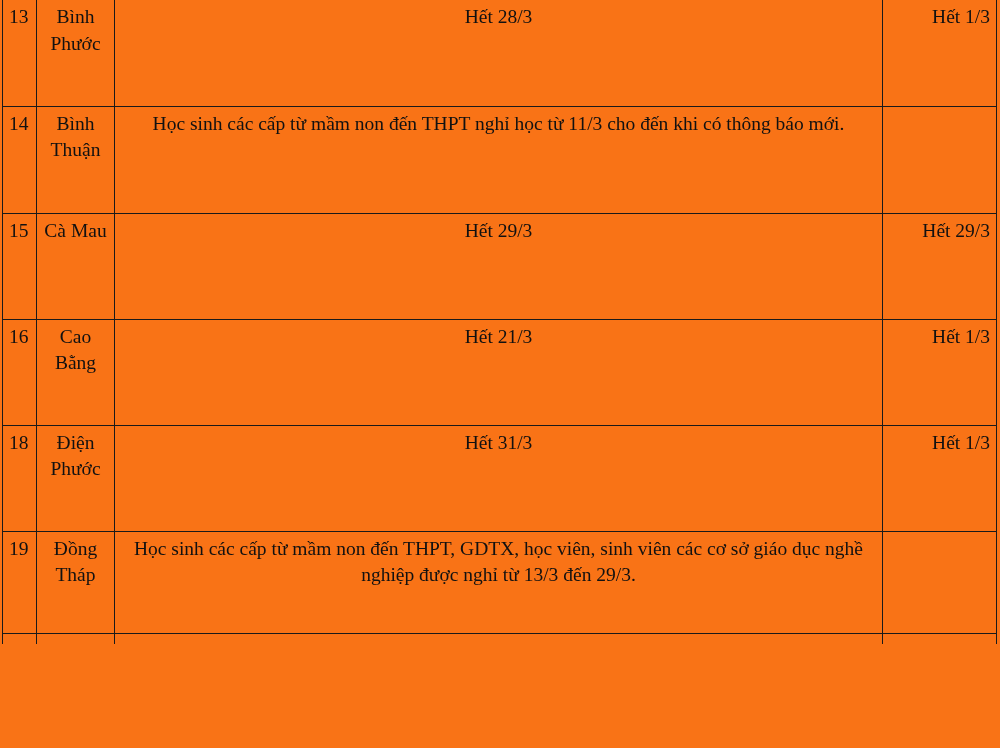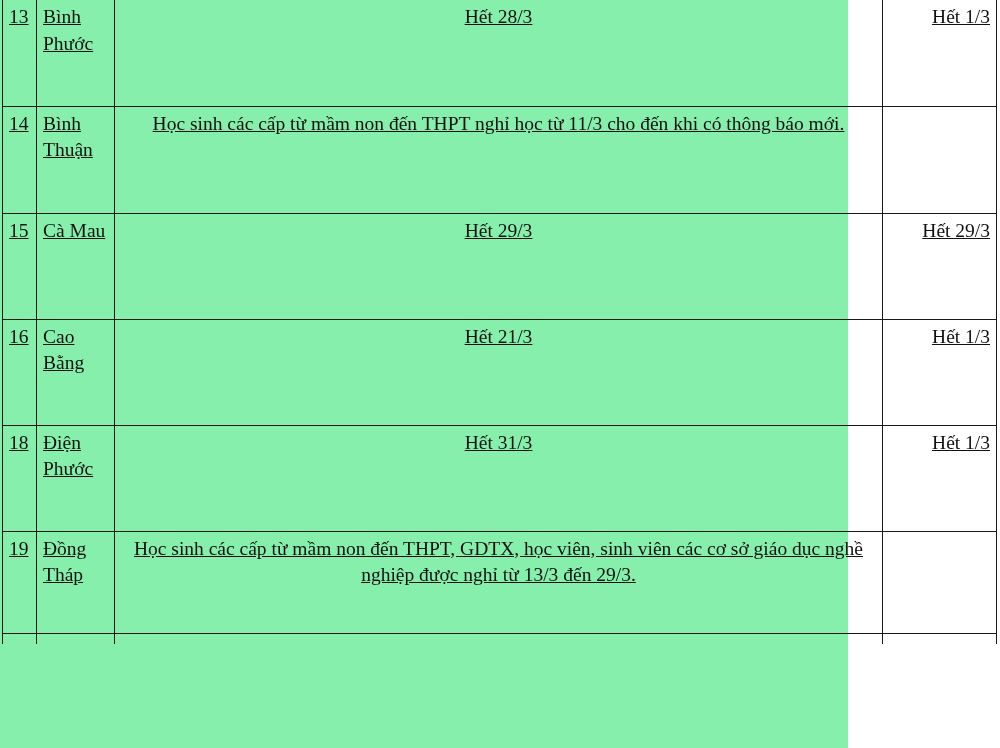--- a/index.html
+++ b/index.html
@@ -9,25 +9,24 @@
   }
   body {
     width: 1000px;
     height: 748px;
     font-family: "Liberation Serif", serif;
     color: #111111;
     overflow: hidden;
   }
   .page {
     position: relative;
-    width: 848px;
+    width: 1000px;
     height: 748px;
-    background: #86efac;
+    background: #f97316;
     box-sizing: border-box;
-    text-decoration: underline;
   }
   table.schedule {
     border-collapse: collapse;
     width: 994px;
     margin-left: 2px;
     table-layout: fixed;
   }
   table.schedule td {
     border: 1px solid #1a1a1a;
     vertical-align: top;
@@ -43,21 +42,21 @@
   col.c-note  { width: 768px; }
   col.c-end   { width: 114px; }
 
   td.idx {
     text-align: left;
     padding-left: 5px;
     padding-right: 2px;
     white-space: nowrap;
   }
   td.name {
-    text-align: left;
+    text-align: center;
     padding-left: 2px;
     padding-right: 2px;
   }
   td.note {
     text-align: center;
   }
   td.end {
     text-align: right;
     white-space: nowrap;
   }

